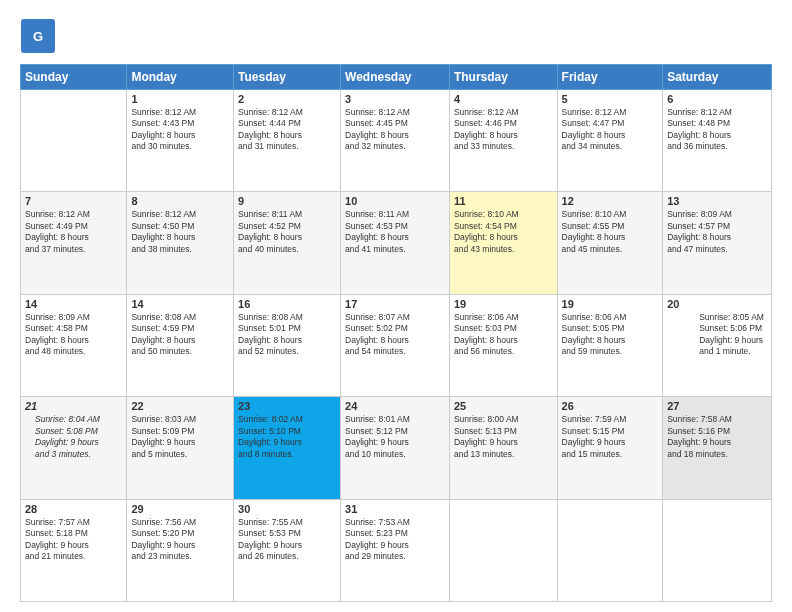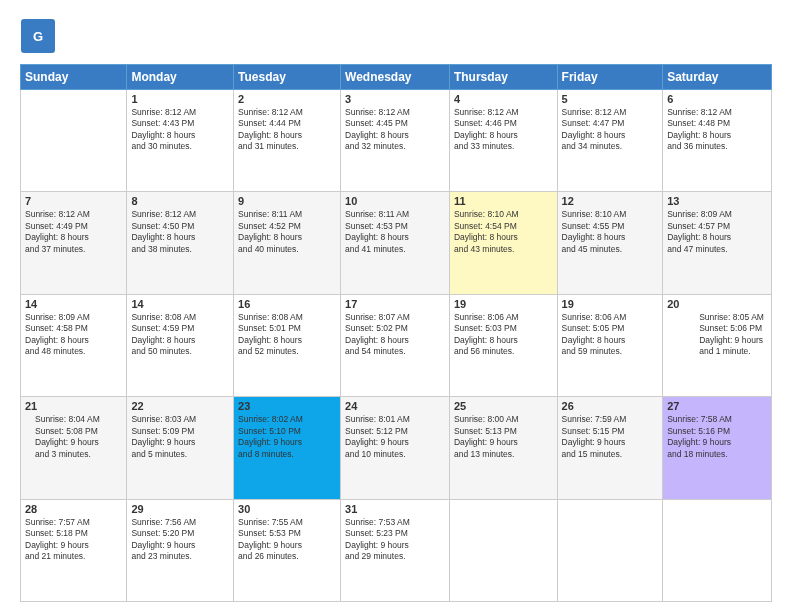--- a/index.html
+++ b/index.html
@@ -262,21 +262,21 @@
           </td>
           <td>
             <span class="day-number">20</span>
             <div class="cell-content" style="white-space: pre-line; margin-left: 32px;">Sunrise: 8:05 AM
 Sunset: 5:06 PM
 Daylight: 9 hours
 and 1 minute.</div>
           </td>
         </tr>
         <tr>
-          <td style="background-color: rgb(245, 245, 245);">
+          <td style="background-color: rgb(245, 245, 245); font-style: italic;">
             <span class="day-number">21</span>
             <div class="cell-content" style="white-space: pre-line; margin-left: 10px;">Sunrise: 8:04 AM
 Sunset: 5:08 PM
 Daylight: 9 hours
 and 3 minutes.</div>
           </td>
           <td style="background-color: rgb(245, 245, 245);">
             <span class="day-number">22</span>
             <div class="cell-content" style="white-space: pre-line;">Sunrise: 8:03 AM
 Sunset: 5:09 PM
@@ -304,21 +304,21 @@
 Daylight: 9 hours
 and 13 minutes.</div>
           </td>
           <td style="background-color: rgb(245, 245, 245);">
             <span class="day-number">26</span>
             <div class="cell-content" style="white-space: pre-line;">Sunrise: 7:59 AM
 Sunset: 5:15 PM
 Daylight: 9 hours
 and 15 minutes.</div>
           </td>
-          <td style="background-color: #c4b5fd;">
+          <td style="background-color: #e5e5e5;">
             <span class="day-number">27</span>
             <div class="cell-content" style="white-space: pre-line;">Sunrise: 7:58 AM
 Sunset: 5:16 PM
 Daylight: 9 hours
 and 18 minutes.</div>
           </td>
         </tr>
         <tr>
           <td>
             <span class="day-number">28</span>

